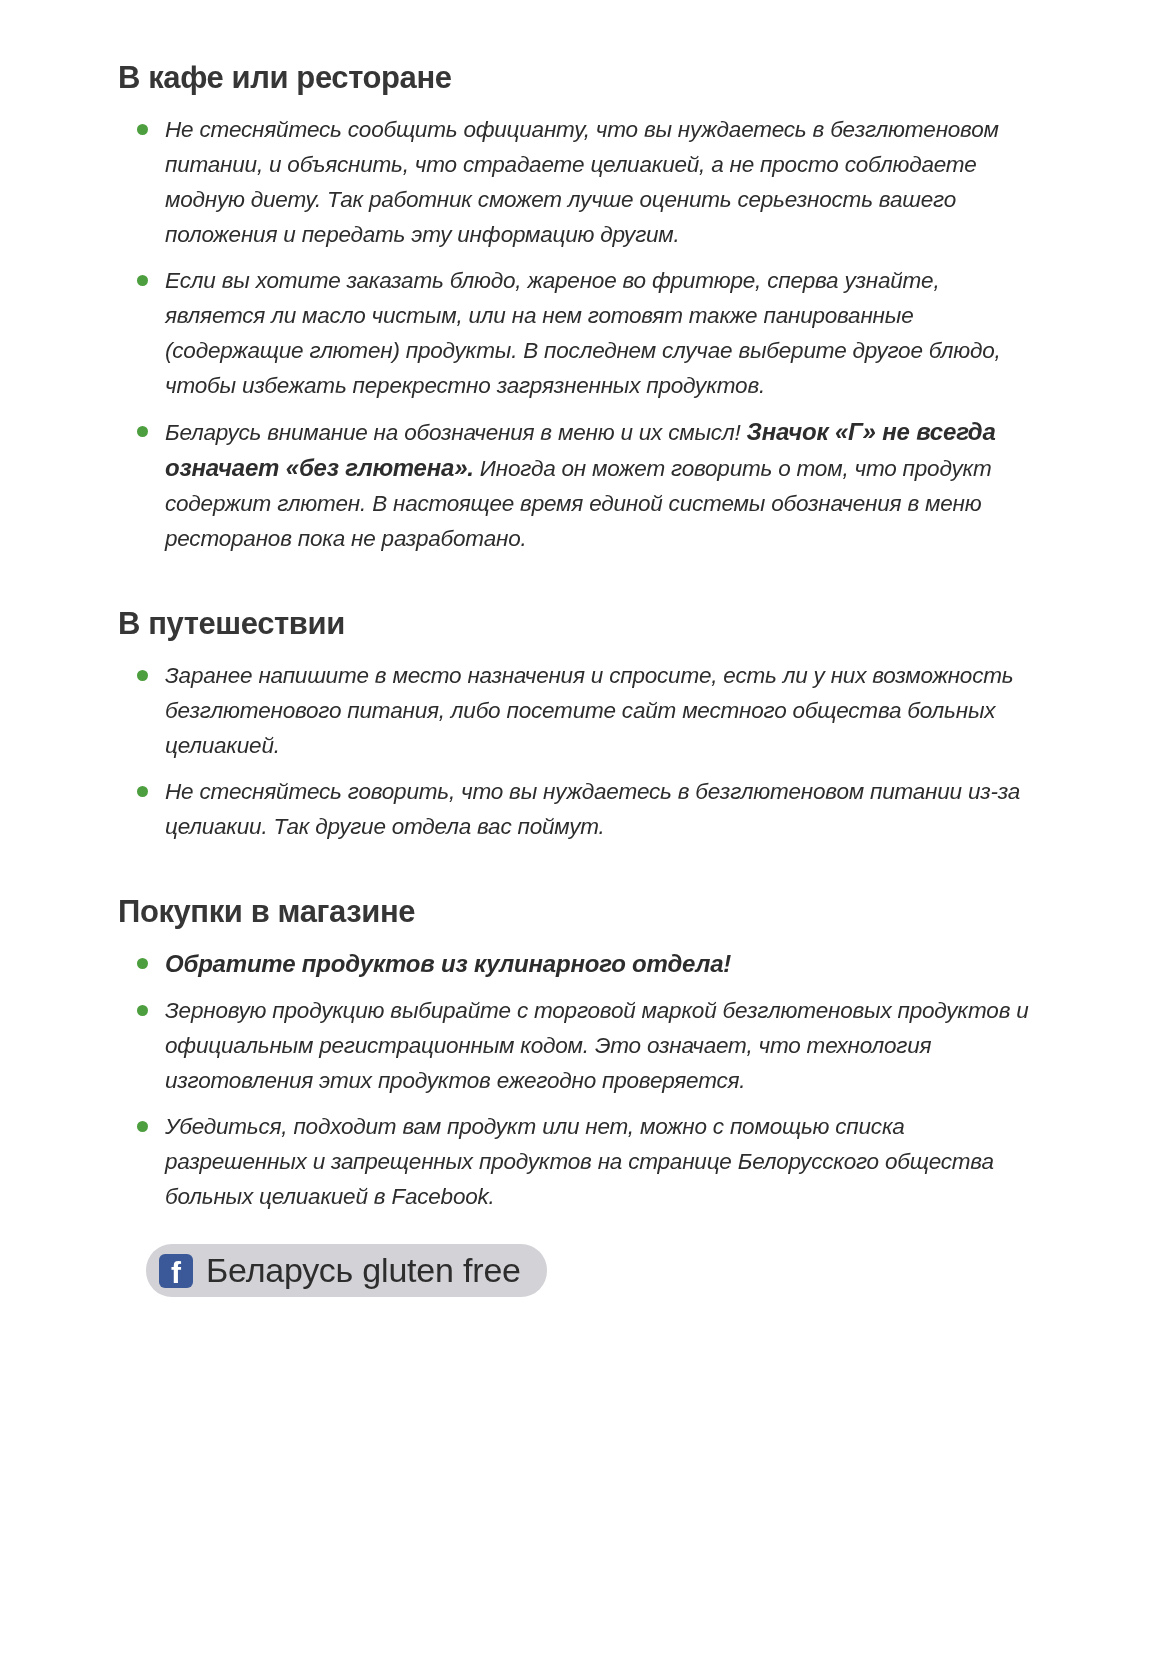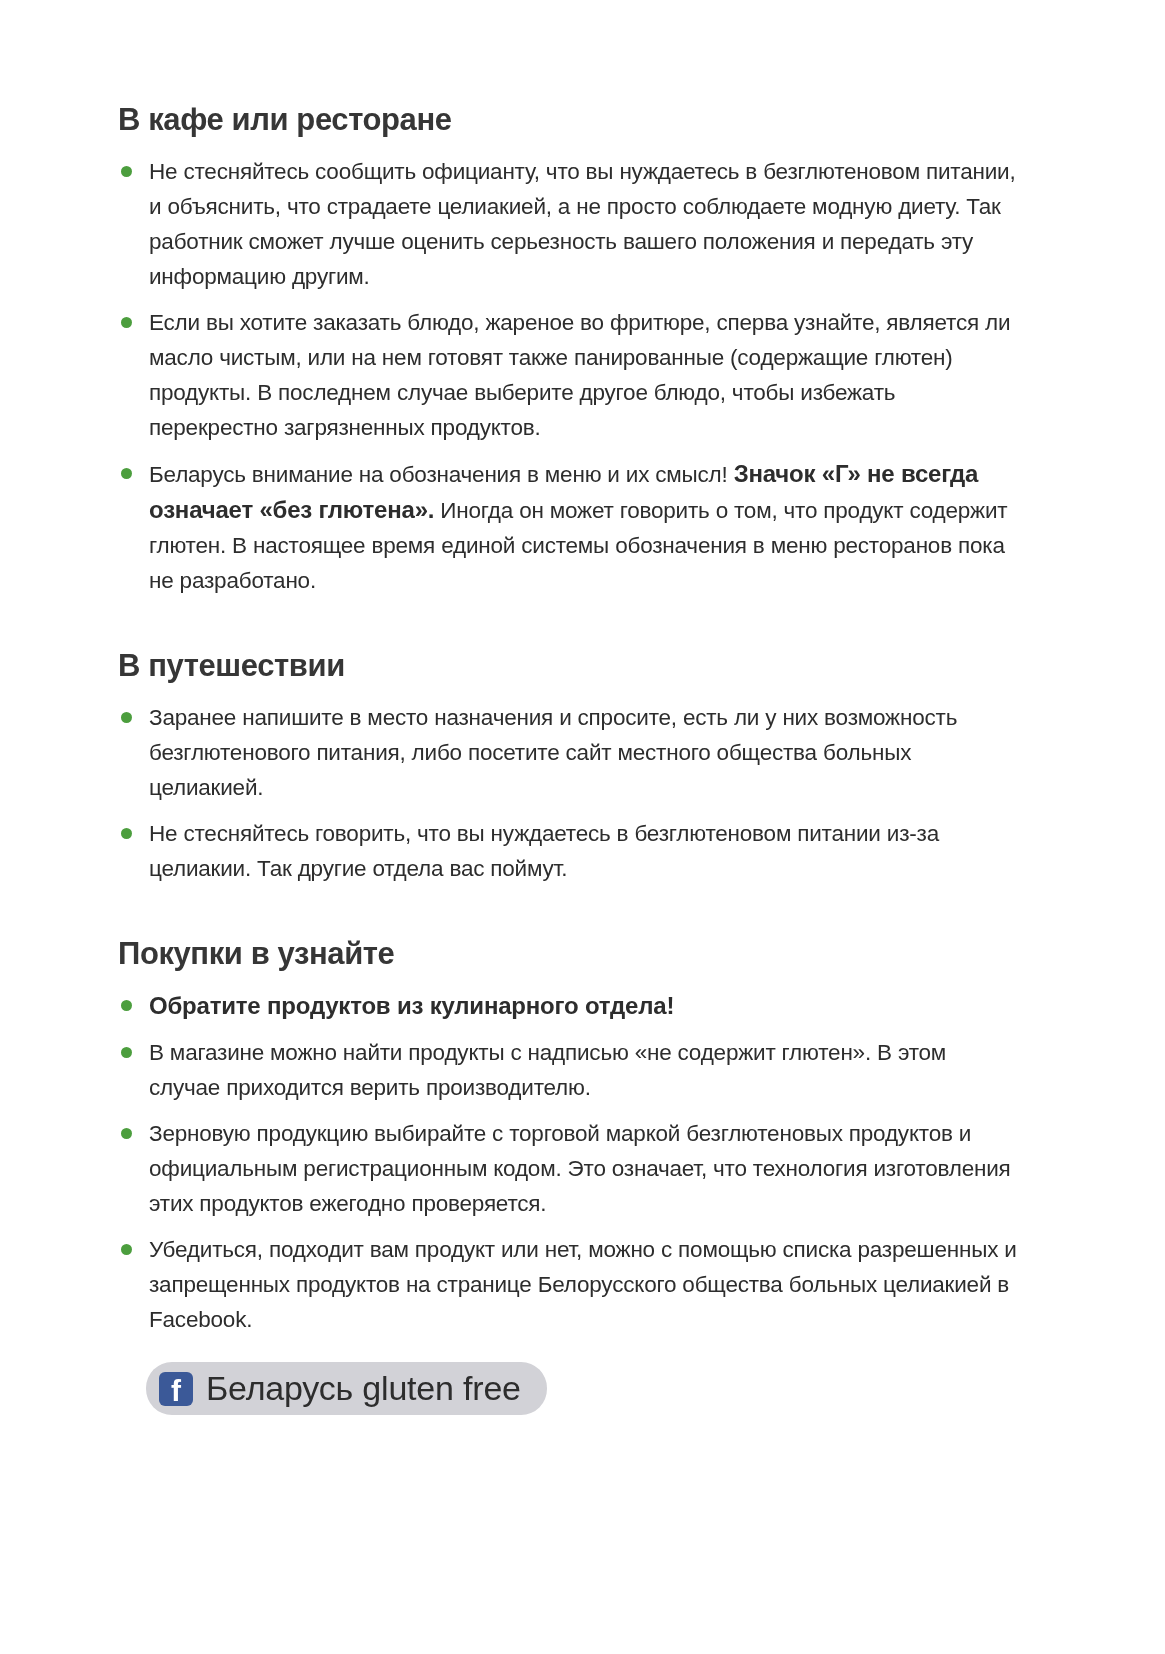--- a/index.html
+++ b/index.html
@@ -11,35 +11,36 @@
     width: 1165px;
     height: 1654px;
     font-family: "Liberation Sans", sans-serif;
     color: #2d2d2d;
     overflow: hidden;
   }
   .page {
     box-sizing: border-box;
     width: 1165px;
     height: 1654px;
-    padding: 102px 120px 0 118px;
+    padding: 60px 120px 0 118px;
   }
   .section { margin: 0 0 50px 0; }
   .section-heading {
     margin: 0 0 16px 0;
     font-size: 31px;
     font-weight: 700;
     letter-spacing: -0.4px;
     color: #363636;
   }
   ul.bullet-list {
     list-style: none;
-    margin: 0;
+    margin: 16px;
     padding: 0;
     max-width: 902px;
+    font-style: italic;
   }
   ul.bullet-list > li {
     position: relative;
     padding-left: 31px;
     margin-bottom: 11px;
     font-size: 22.5px;
     line-height: 35px;
     letter-spacing: -0.2px;
   }
   .dot {
@@ -114,29 +115,25 @@
         <span>Заранее напишите в место назначения и спросите, есть ли у них возможность безглютенового питания, либо посетите сайт местного общества больных целиакией.</span>
       </li>
       <li>
         <span class="dot"></span>
         <span>Не стесняйтесь говорить, что вы нуждаетесь в безглютеновом питании из-за целиакии. Так другие отдела вас поймут.</span>
       </li>
     </ul>
   </div>
 
   <div class="section">
-    <h2 class="section-heading">Покупки в узнайте</h2>
+    <h2 class="section-heading">Покупки в магазине</h2>
     <ul class="bullet-list">
       <li>
         <span class="dot"></span>
         <span class="seg-bold">Обратите продуктов из кулинарного отдела!</span>
-      </li>
-      <li>
-        <span class="dot"></span>
-        <span>В магазине можно найти продукты с надписью «не содержит глютен». В этом случае приходится верить производителю.</span>
       </li>
       <li>
         <span class="dot"></span>
         <span>Зерновую продукцию выбирайте с торговой маркой безглютеновых продуктов и официальным регистрационным кодом. Это означает, что технология изготовления этих продуктов ежегодно проверяется.</span>
       </li>
       <li>
         <span class="dot"></span>
         <span>Убедиться, подходит вам продукт или нет, можно с помощью списка разрешенных и запрещенных продуктов на странице Белорусского общества больных целиакией в Facebook.</span>
       </li>
     </ul>

